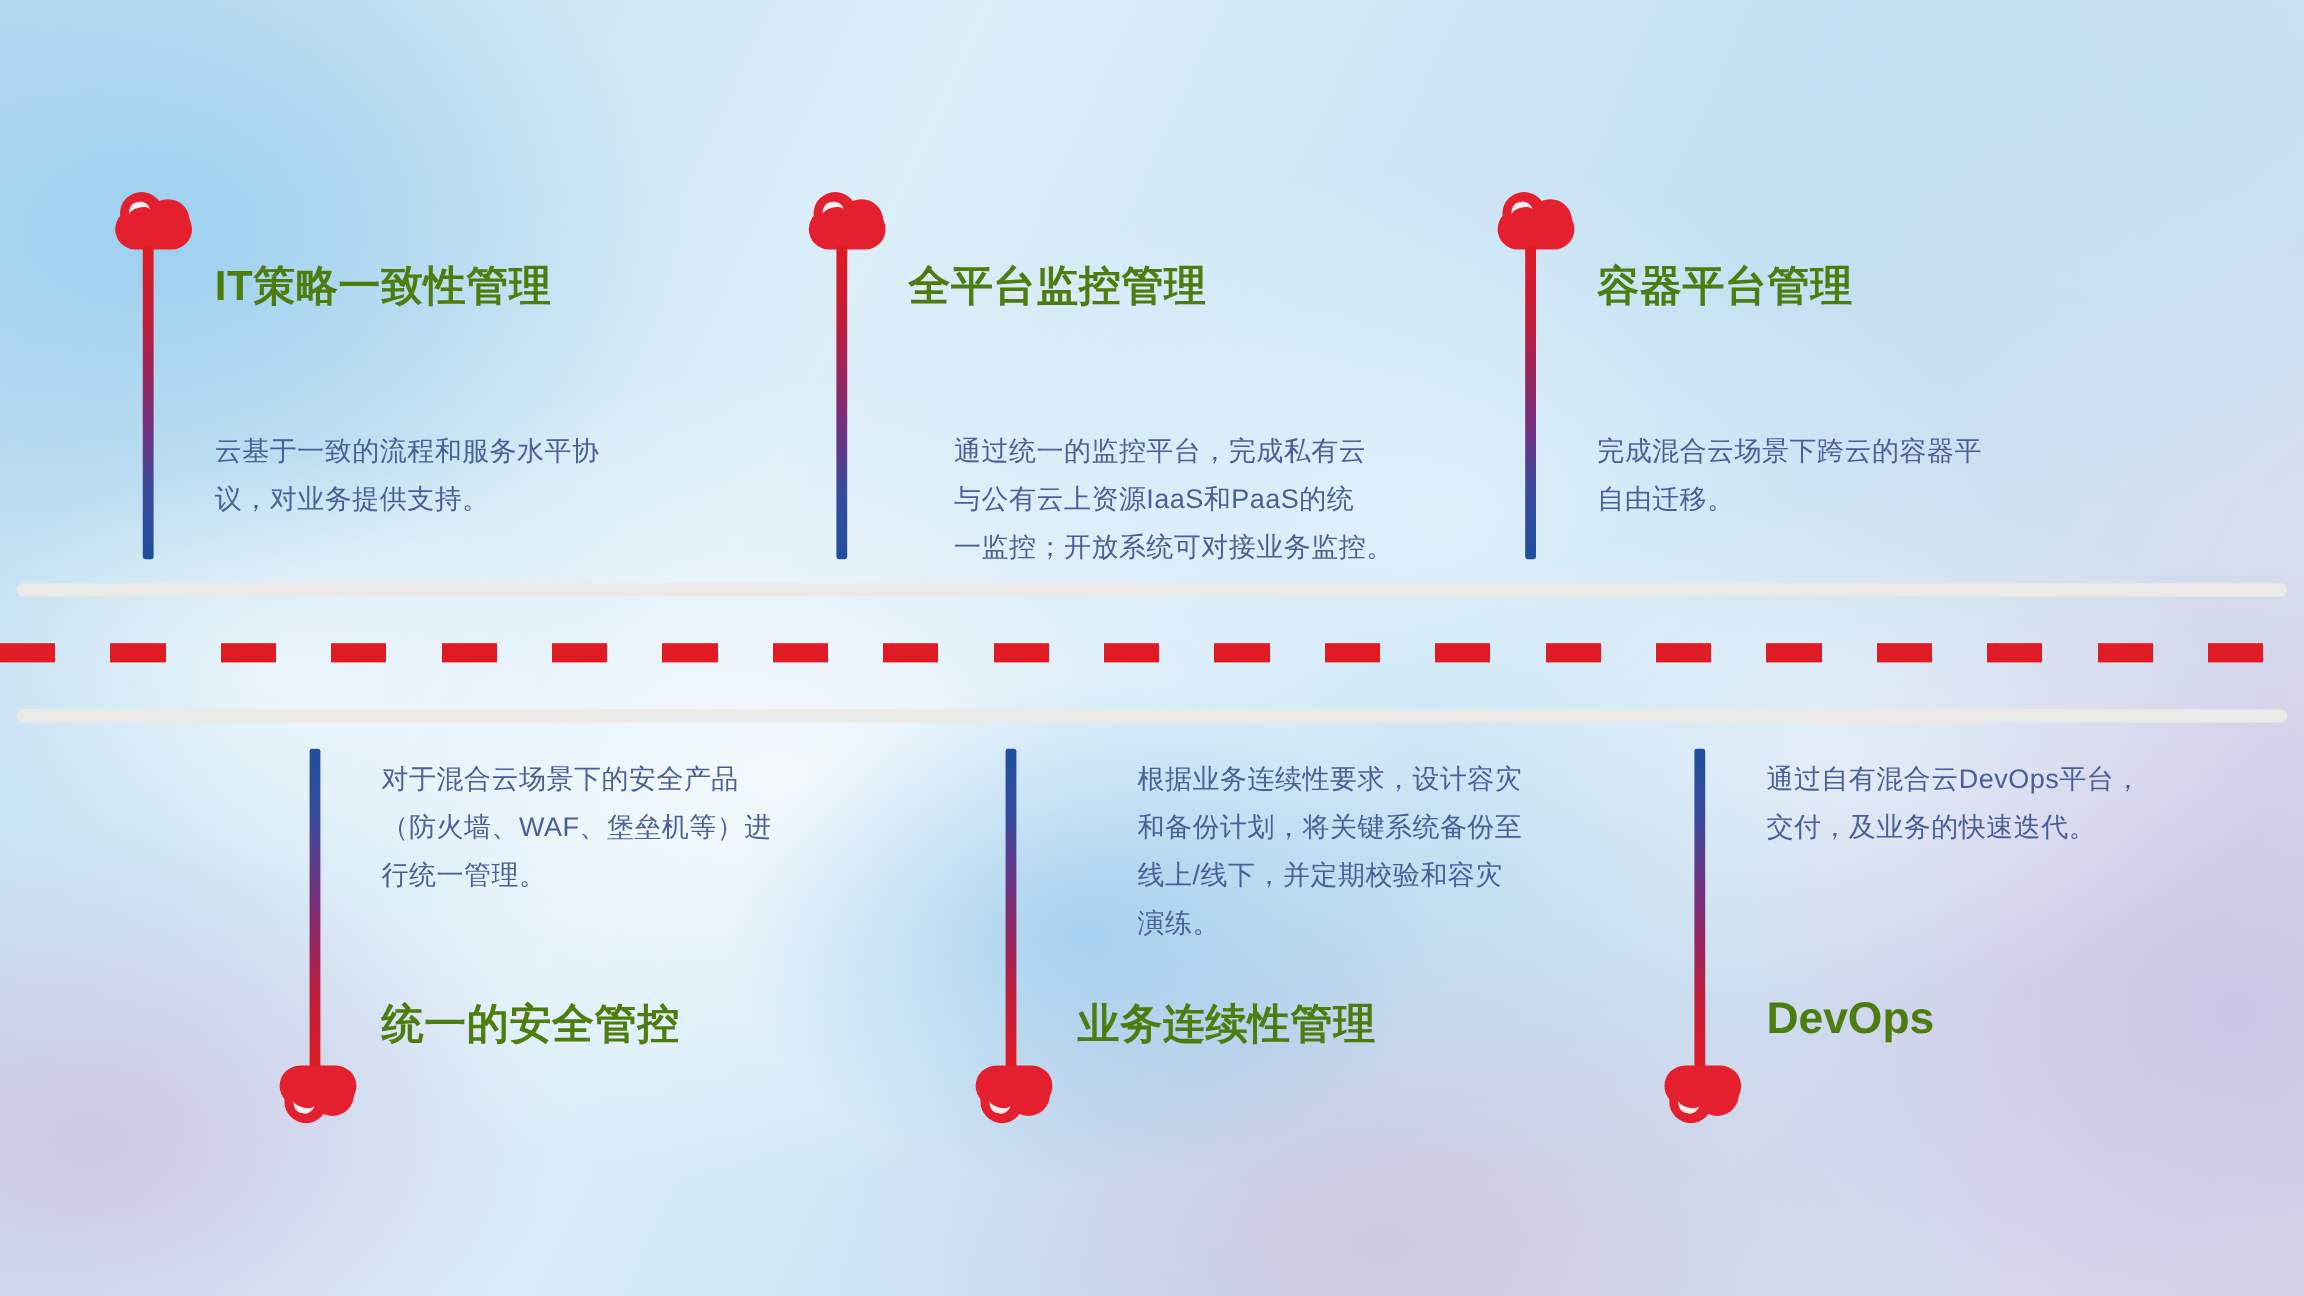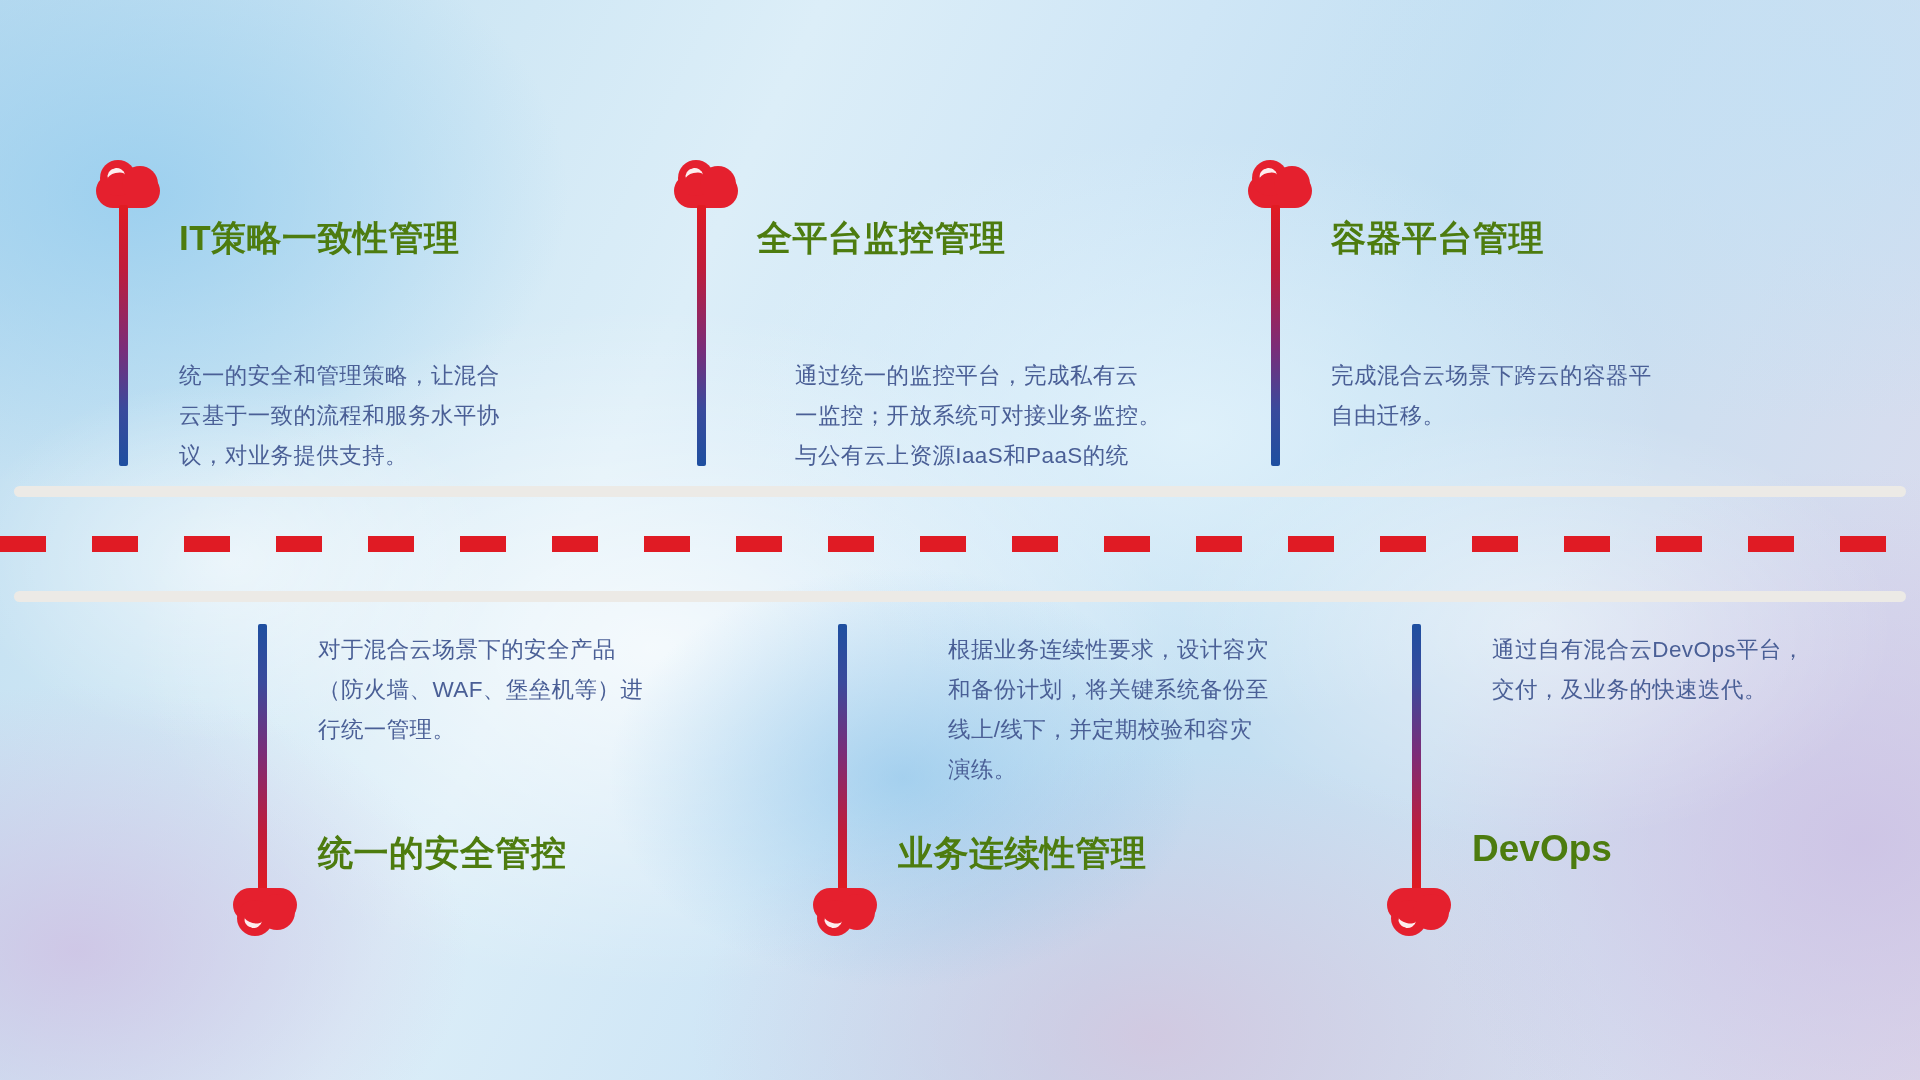--- a/index.html
+++ b/index.html
@@ -142,39 +142,38 @@
   <div class="cloud">
     <div class="body"></div>
       <div class="puff-a"></div>
       <div class="puff-b"></div>
       <div class="gloss"></div>
   </div>
 </div>
 <div class="stem down" style="position:absolute;left:119px;top:205px;height:261px;"></div>
 <div class="title" style="left:179px;top:215px;">IT策略一致性管理</div>
 <div class="body-text" style="left:179px;top:356px;">
-  <span class="ln">统一的安全和管理策略，让混合</span>
   <span class="ln">云基于一致的流程和服务水平协</span>
   <span class="ln">议，对业务提供支持。</span>
 </div>
 
 <div class="marker" style="left:674px;top:160px;">
   <div class="cloud">
     <div class="body"></div>
       <div class="puff-a"></div>
       <div class="puff-b"></div>
       <div class="gloss"></div>
   </div>
 </div>
 <div class="stem down" style="position:absolute;left:697px;top:205px;height:261px;"></div>
 <div class="title" style="left:757px;top:215px;">全平台监控管理</div>
 <div class="body-text" style="left:795px;top:356px;">
   <span class="ln">通过统一的监控平台，完成私有云</span>
+  <span class="ln">与公有云上资源IaaS和PaaS的统</span>
   <span class="ln">一监控；开放系统可对接业务监控。</span>
-  <span class="ln">与公有云上资源IaaS和PaaS的统</span>
 </div>
 
 <div class="marker" style="left:1248px;top:160px;">
   <div class="cloud">
     <div class="body"></div>
       <div class="puff-a"></div>
       <div class="puff-b"></div>
       <div class="gloss"></div>
   </div>
 </div>
@@ -220,17 +219,17 @@
 
 <div class="stem up" style="position:absolute;left:1412px;top:624px;height:266px;"></div>
 <div class="marker" style="left:1387px;top:888px;">
   <div class="cloud flip">
     <div class="body"></div>
       <div class="puff-a"></div>
       <div class="puff-b"></div>
       <div class="gloss"></div>
   </div>
 </div>
-<div class="body-text" style="left:1472px;top:630px;margin-left:20px;">
+<div class="body-text" style="left:1472px;top:630px;">
   <span class="ln">通过自有混合云DevOps平台，</span>
   <span class="ln">交付，及业务的快速迭代。</span>
 </div>
 <div class="title latin" style="left:1472px;top:828px;">DevOps</div>
 
 </body></html>

